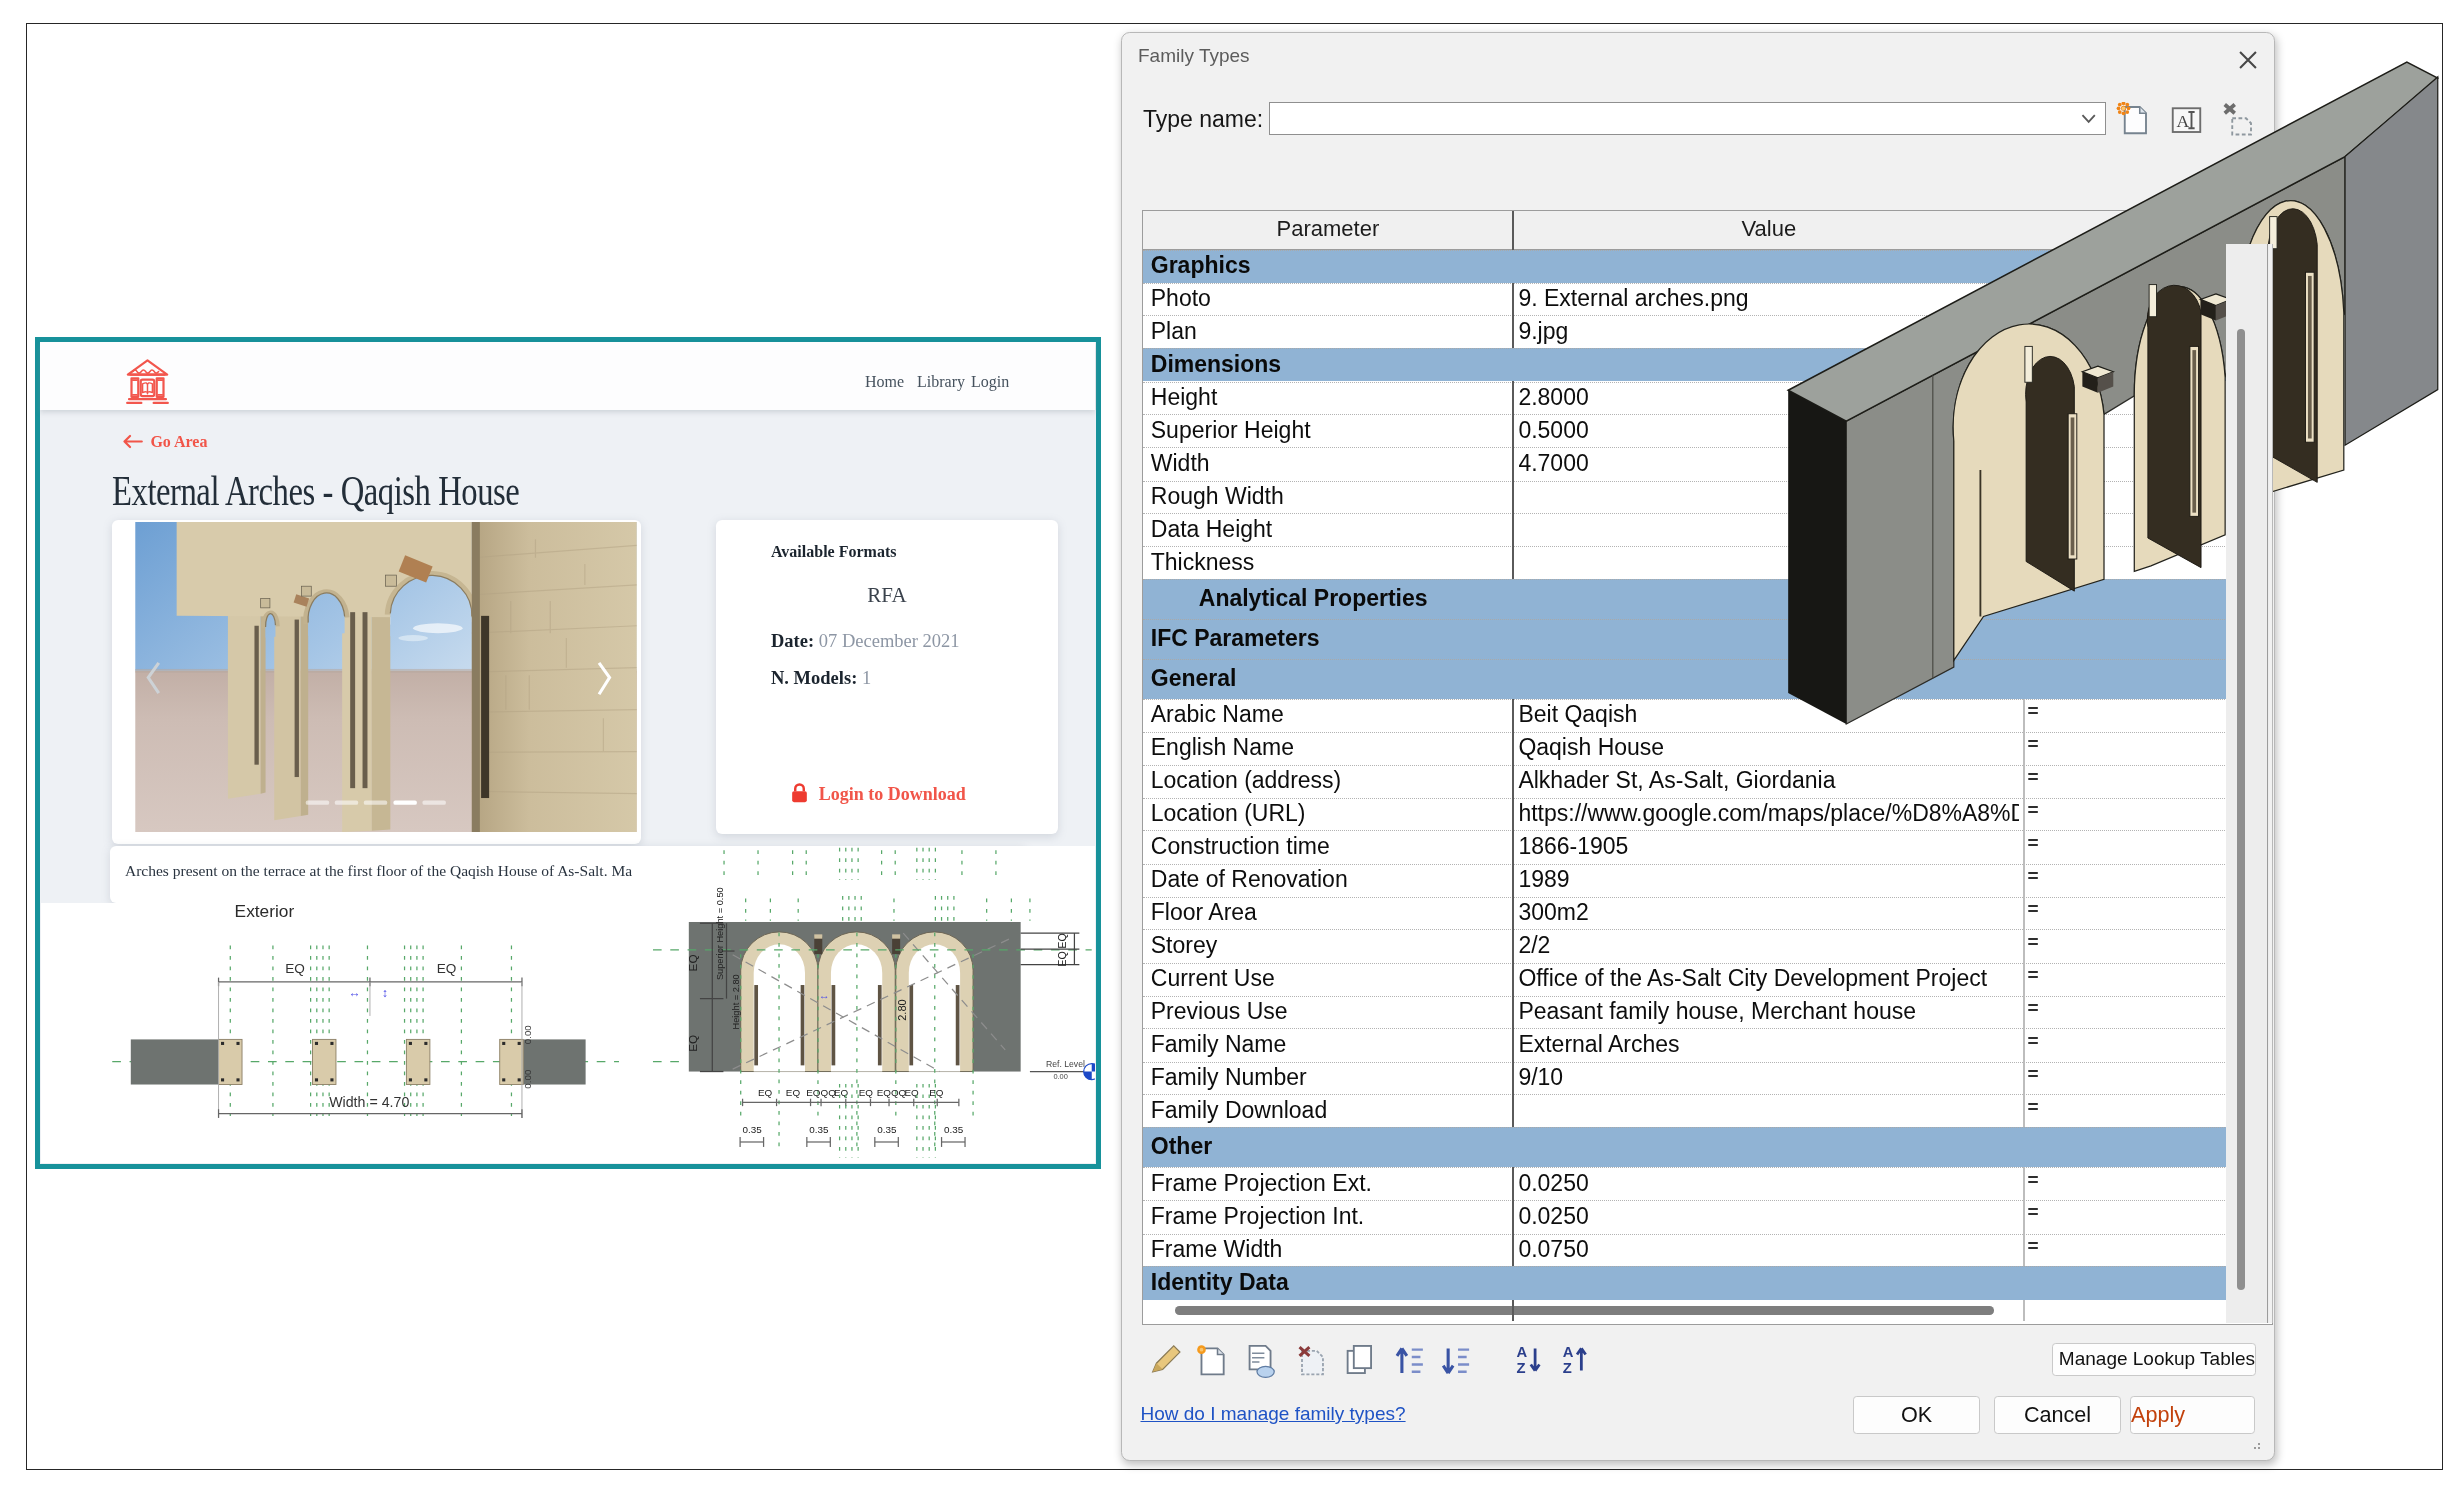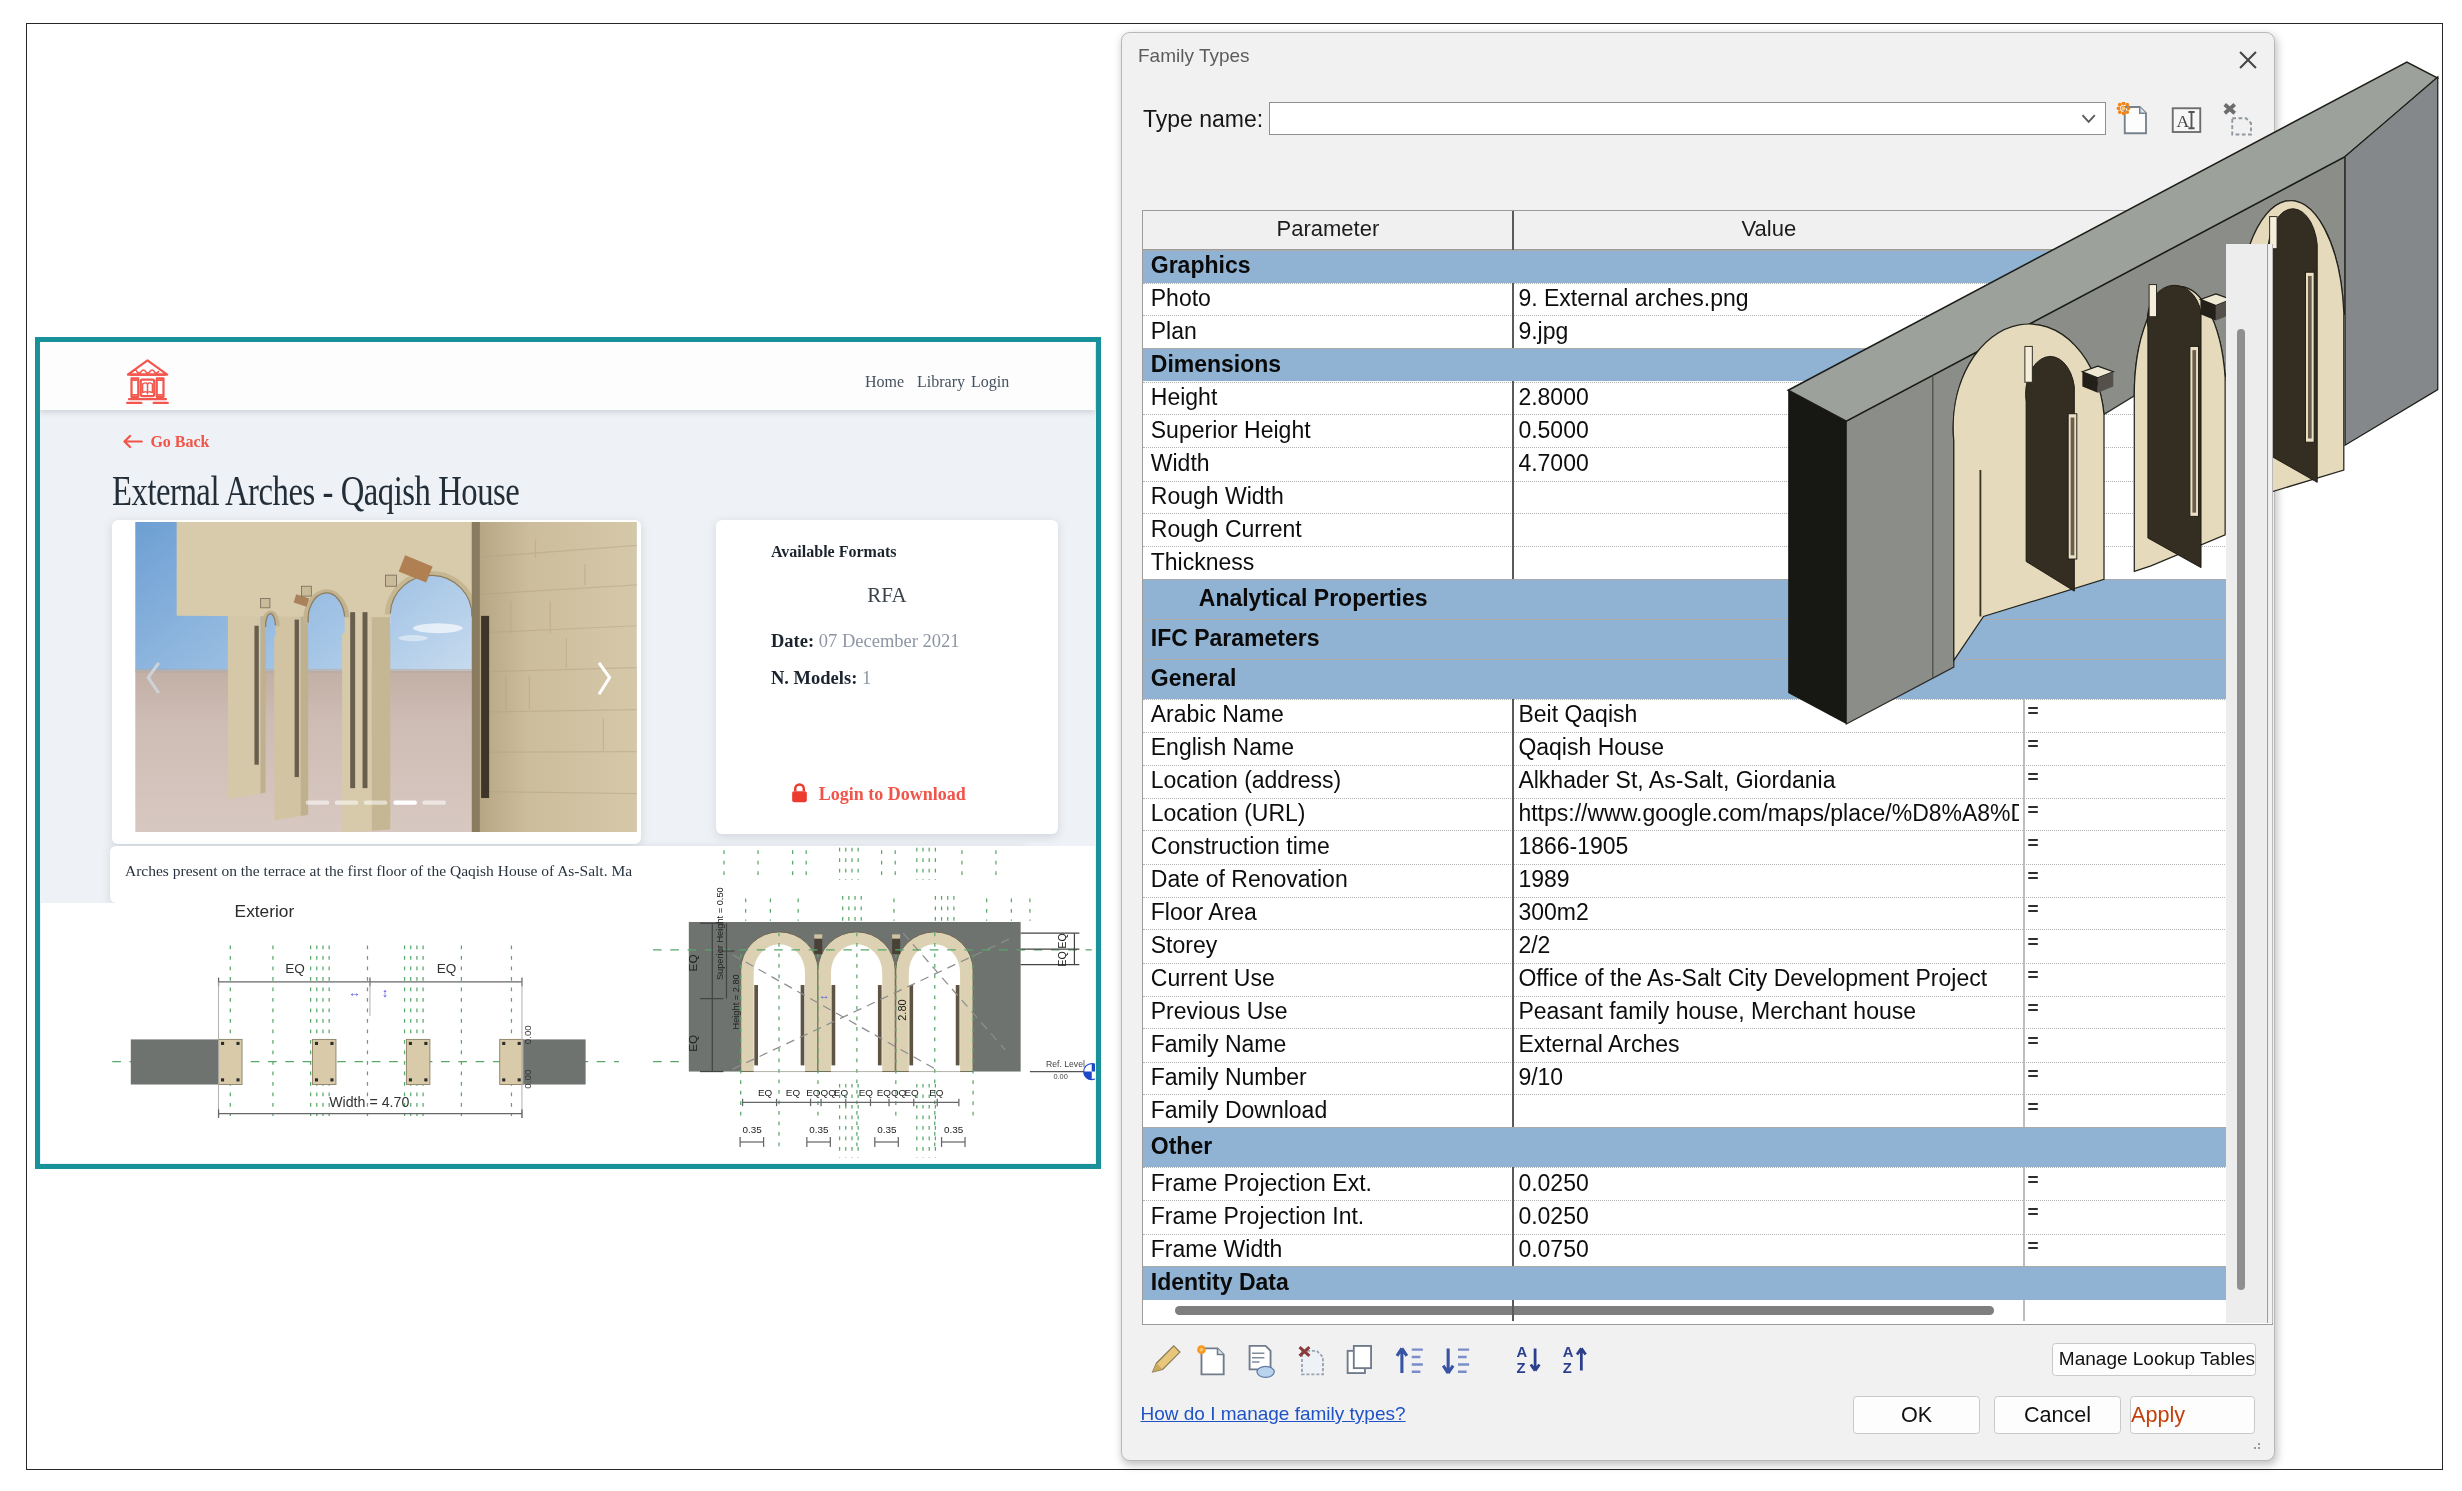--- a/index.html
+++ b/index.html
@@ -43,21 +43,21 @@
         <path d="M28 42 q8 -4 8 2 v14 q0 -5 -8 -2 Z M44 42 q-8 -4 -8 2 v14 q0 -5 8 -2 Z" stroke-width="2.4"></path>
         <path d="M6 67 H66 M3 73 H26 M46 73 H69"></path>
       </g>
     </svg></div>
     <div class="abs nav" style="left:825px;top:31px;">Home</div>
     <div class="abs nav" style="left:877px;top:31px;">Library</div>
     <div class="abs nav" style="left:931px;top:31px;">Login</div>
 
     <div class="abs" id="goback" style="left:82px;top:91px;"><svg width="21" height="15" viewBox="0 0 34 24" style="vertical-align:-1.9px;">
           <path d="M32 12 H4 M13 3 L4 12 L13 21" fill="none" stroke="#f15549" stroke-width="3.6" stroke-linecap="round" stroke-linejoin="round"></path>
-        </svg><span style="margin-left:7.4px;">Go Back</span></div>
+        </svg><span style="margin-left:7.4px;">Go Area</span></div>
     <div class="abs" id="pg-title" style="left:72px;top:124px;">External Arches - Qaqish House</div>
 
     <div class="abs card" style="left:72px;top:178px;width:529px;height:324px;"></div>
     <div class="abs" id="carousel" style="left:95px;top:180px;width:502px;height:310px;overflow:hidden;"><svg width="502" height="310" viewBox="0 0 812 502">
       <defs>
         <linearGradient id="sky" gradientUnits="userSpaceOnUse" x1="0" y1="0" x2="400" y2="502">
           <stop offset="0" stop-color="#6d9fd3"></stop>
               <stop offset="0.55" stop-color="#a6c6e6"></stop>
               <stop offset="1" stop-color="#dce8f3"></stop>
         </linearGradient>
@@ -410,21 +410,21 @@
       <div class="abs" style="left:375px;top:206px;width:501px;overflow:hidden;white-space:nowrap;font-size:23px;color:#0d0d0d;">0.5000</div>
       <div class="abs" style="left:884px;top:205px;font-size:19px;font-weight:bold;color:#2e2e2e;">=</div>
       <div class="abs" style="left:0;top:236px;width:1084px;height:33px;border-top:1.2px dotted #b3b3b3;box-sizing:border-box;"></div>
       <div class="abs" style="left:7.4px;top:239px;font-size:23px;color:#0d0d0d;">Width</div>
       <div class="abs" style="left:375px;top:239px;width:501px;overflow:hidden;white-space:nowrap;font-size:23px;color:#0d0d0d;">4.7000</div>
       <div class="abs" style="left:884px;top:237px;font-size:19px;font-weight:bold;color:#2e2e2e;">=</div>
       <div class="abs" style="left:0;top:270px;width:1084px;height:33px;border-top:1.2px dotted #b3b3b3;box-sizing:border-box;"></div>
       <div class="abs" style="left:7.4px;top:272px;font-size:23px;color:#0d0d0d;">Rough Width</div>
       <div class="abs" style="left:884px;top:271px;font-size:19px;font-weight:bold;color:#2e2e2e;">=</div>
       <div class="abs" style="left:0;top:302px;width:1084px;height:33px;border-top:1.2px dotted #b3b3b3;box-sizing:border-box;"></div>
-      <div class="abs" style="left:7.4px;top:305px;font-size:23px;color:#0d0d0d;">Rough Current</div>
+      <div class="abs" style="left:7.4px;top:305px;font-size:23px;color:#0d0d0d;">Data Height</div>
       <div class="abs" style="left:884px;top:304px;font-size:19px;font-weight:bold;color:#2e2e2e;">=</div>
       <div class="abs" style="left:0;top:335px;width:1084px;height:33px;border-top:1.2px dotted #b3b3b3;box-sizing:border-box;"></div>
       <div class="abs" style="left:7.4px;top:338px;font-size:23px;color:#0d0d0d;">Thickness</div>
       <div class="abs" style="left:884px;top:336px;font-size:19px;font-weight:bold;color:#2e2e2e;">=</div>
       <div class="abs" style="left:0;top:368px;width:1084px;height:40px;background:#90b3d4;border-top:1.2px dotted #a9a9a9;box-sizing:border-box;z-index:2;"></div>
       <div class="abs" style="left:7.4px;top:374px;font-size:23px;font-weight:bold;color:#0a0a0a;z-index:3;margin-left:48px;">Analytical Properties</div>
       <div class="abs" style="left:0;top:408px;width:1084px;height:40px;background:#90b3d4;border-top:1.2px dotted #a9a9a9;box-sizing:border-box;z-index:2;"></div>
       <div class="abs" style="left:7.4px;top:414px;font-size:23px;font-weight:bold;color:#0a0a0a;z-index:3;">IFC Parameters</div>
       <div class="abs" style="left:0;top:448px;width:1084px;height:40px;background:#90b3d4;border-top:1.2px dotted #a9a9a9;box-sizing:border-box;z-index:2;"></div>
       <div class="abs" style="left:7.4px;top:454px;font-size:23px;font-weight:bold;color:#0a0a0a;z-index:3;">General</div>

